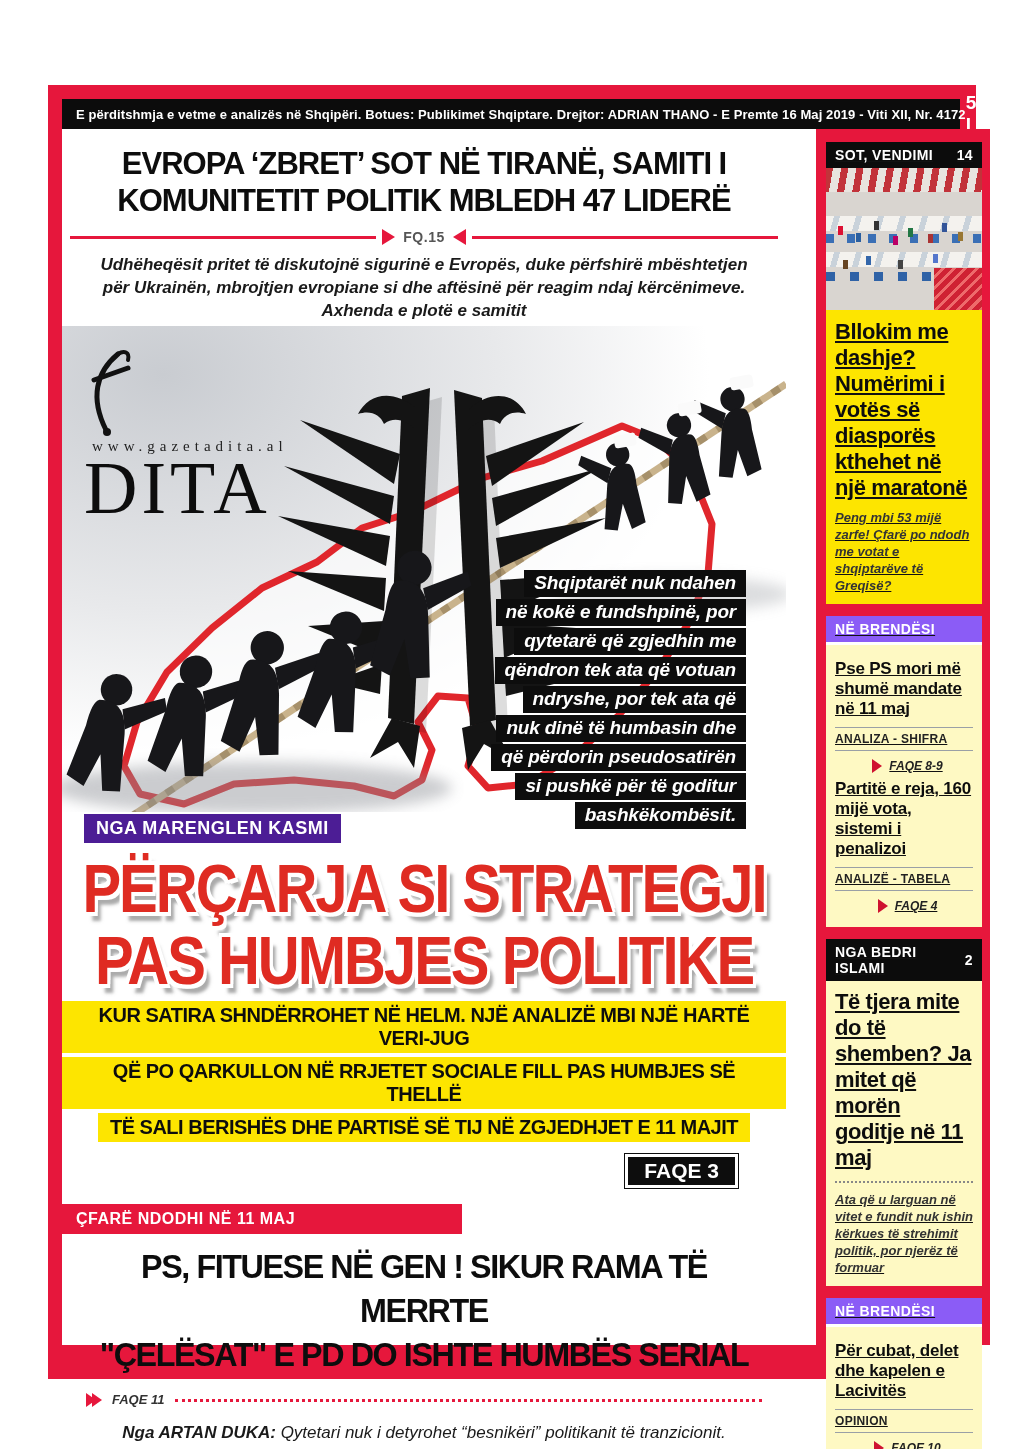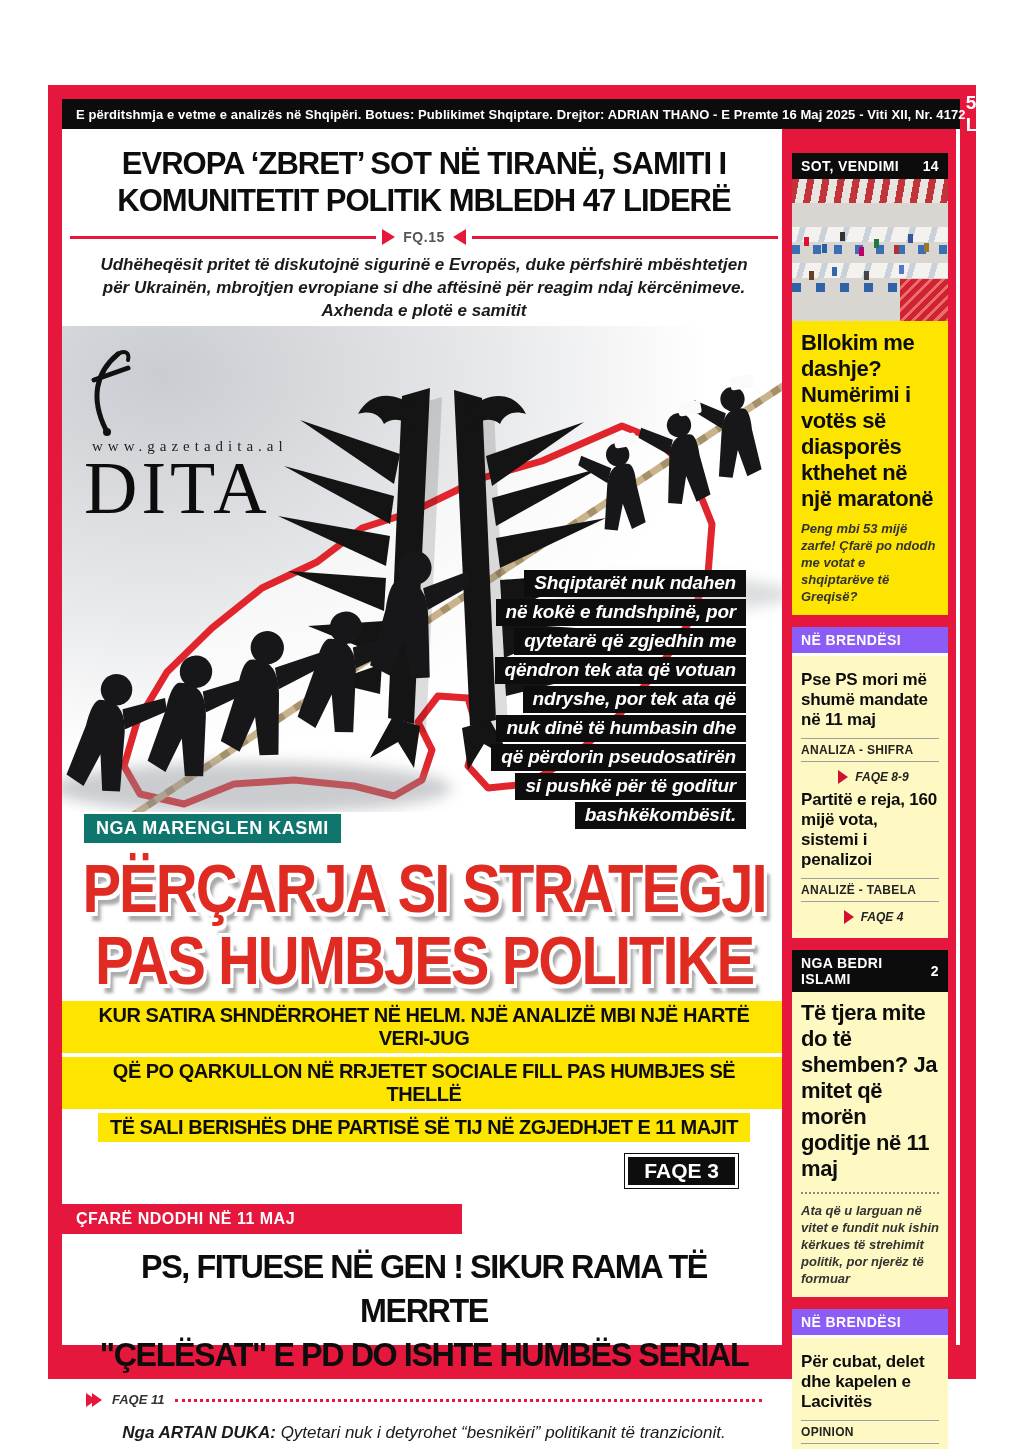--- a/index.html
+++ b/index.html
@@ -28,21 +28,21 @@
         background:radial-gradient(ellipse at 14% 10%, #c9ccd1 0%, #e8e9eb 38%, #ffffff 62%);}
   .illo svg.scene{position:absolute;left:0;top:0;}
   .logo{position:absolute;left:22px;top:20px;display:flex;align-items:flex-start;flex-direction:column;}
   .logo .sword{margin-right:4px;}
   .logo .ltxt .site{font-family:"Liberation Serif",serif;font-size:15px;letter-spacing:5px;color:#222;margin-left:8px;}
   .logo .ltxt .name{font-family:"Liberation Serif",serif;font-size:74px;line-height:66px;color:#0d0d0d;letter-spacing:4px;}
   .quotes{position:absolute;right:40px;top:242px;display:flex;flex-direction:column;align-items:flex-end;}
   .quotes span{display:inline-block;background:#0d0d0d;color:#fff;font-size:19px;font-weight:800;
                font-style:italic;padding:2px 10px 3px;margin-top:2px;letter-spacing:-.2px;}
   
-  .byline-box{display:inline-block;background:#0f766e;color:#fff;font-size:18px;font-weight:800;
+  .byline-box{display:inline-block;background:#4c1d95;color:#fff;font-size:18px;font-weight:800;
               letter-spacing:.5px;padding:4px 12px;margin:2px 0 0 22px;}
   .red-head{margin-top:10px;text-align:center;}
   .red-head div{font-size:58px;font-weight:900;letter-spacing:-2px;color:#df2b22;height:72px;line-height:60px;
      transform:scaleY(1.18);transform-origin:center top;
      text-shadow:-3px -3px 0 #fff,3px -3px 0 #fff,-3px 3px 0 #fff,3px 3px 0 #fff,0 -3px 0 #fff,0 3px 0 #fff,-3px 0 0 #fff,3px 0 0 #fff,6px 8px 3px rgba(100,100,100,.55);}
   .deck{text-align:center;}
   .deck div{margin-top:4px;}
   .deck span{display:inline-block;background:#fde500;color:#0d0d0d;font-size:20px;font-weight:800;
              letter-spacing:-.5px;padding:3px 12px;}
   .faqe3-row{text-align:right;margin:12px 48px 0 0;}
@@ -53,21 +53,21 @@
   .second-head{margin:10px 6px 0;text-align:center;font-size:34px;line-height:44px;font-weight:700;
                letter-spacing:-1.5px;color:#0d0d0d;transform:scaleX(.95);}
   .faqe11-row{display:flex;align-items:center;margin:16px 24px 0;}
   .chev{width:0;height:0;border-top:7px solid transparent;border-bottom:7px solid transparent;border-left:10px solid #e6173c;}
   .chev+.chev{margin-left:-4px;}
   .faqe11-label{font-size:13px;font-style:italic;color:#333;font-weight:700;margin:0 10px;}
   .dotline{flex:1;border-top:3px dotted #e6173c;margin-top:2px;}
   .second-body{margin:14px 56px 0;text-align:center;font-size:17px;line-height:24px;font-style:italic;color:#1a1a1a;}
   .second-body b{font-weight:800;}
   
-  .sidecol{position:absolute;left:782px;top:129px;width:174px;height:1216px;background:#e6173c;padding-top:24px;box-sizing:border-box;}
+  .sidecol{position:absolute;left:816px;top:129px;width:174px;height:1216px;background:#e6173c;padding-top:13px;box-sizing:border-box;text-decoration:underline;}
   .scard{margin:0 8px 12px 10px;}
   .shead{display:flex;justify-content:space-between;align-items:center;color:#fff;font-size:14px;font-weight:800;
          letter-spacing:.4px;padding:5px 9px;}
   .shead.black{background:#0c0c0c;}
   .shead.red{background:#8b5cf6;border-bottom:3px solid #fff;}
   .sphoto{height:142px;position:relative;overflow:hidden;}
   .sbody-yellow{background:#fde500;padding:9px 9px 10px;}
   .sbody-white{background:#fef9c3;padding:8px 9px 10px;}
   .sb-headline{font-size:22px;line-height:26px;font-weight:800;color:#0d0d0d;letter-spacing:-.4px;}
   .sb-sub{margin-top:8px;font-size:13px;line-height:17px;font-style:italic;font-weight:600;color:#333;}
@@ -96,21 +96,21 @@
                  104px -3px 0 #359,120px 6px 0 #973,28px 30px 0 #36a,60px 34px 0 #444,95px 28px 0 #57c,5px 34px 0 #642;}
 </style>
 </head>
 <body>
 
 <div class="page">
   <div class="frame"></div>
   <div class="inner"></div>
 
   <div class="topbar">
-    <span class="info">E përditshmja e vetme e analizës në Shqipëri. Botues: Publikimet Shqiptare. Drejtor: ADRIAN THANO - E Premte 16 Maj 2025 - Viti XII, Nr. 4172</span>
+    <span class="info">E përditshmja e vetme e analizës në Shqipëri. Botues: Publikimet Shqiptare. Drejtor: ADRIAN THANO - E Premte 16 Maj 2019 - Viti XII, Nr. 4172</span>
     <span class="price">50 Lekë</span>
   </div>
 
   <div class="main">
 
     <div class="lead-head">
       <div>EVROPA ‘ZBRET’ SOT NË TIRANË, SAMITI I</div>
       <div>KOMUNITETIT POLITIK MBLEDH 47 LIDERË</div>
     </div>
 

